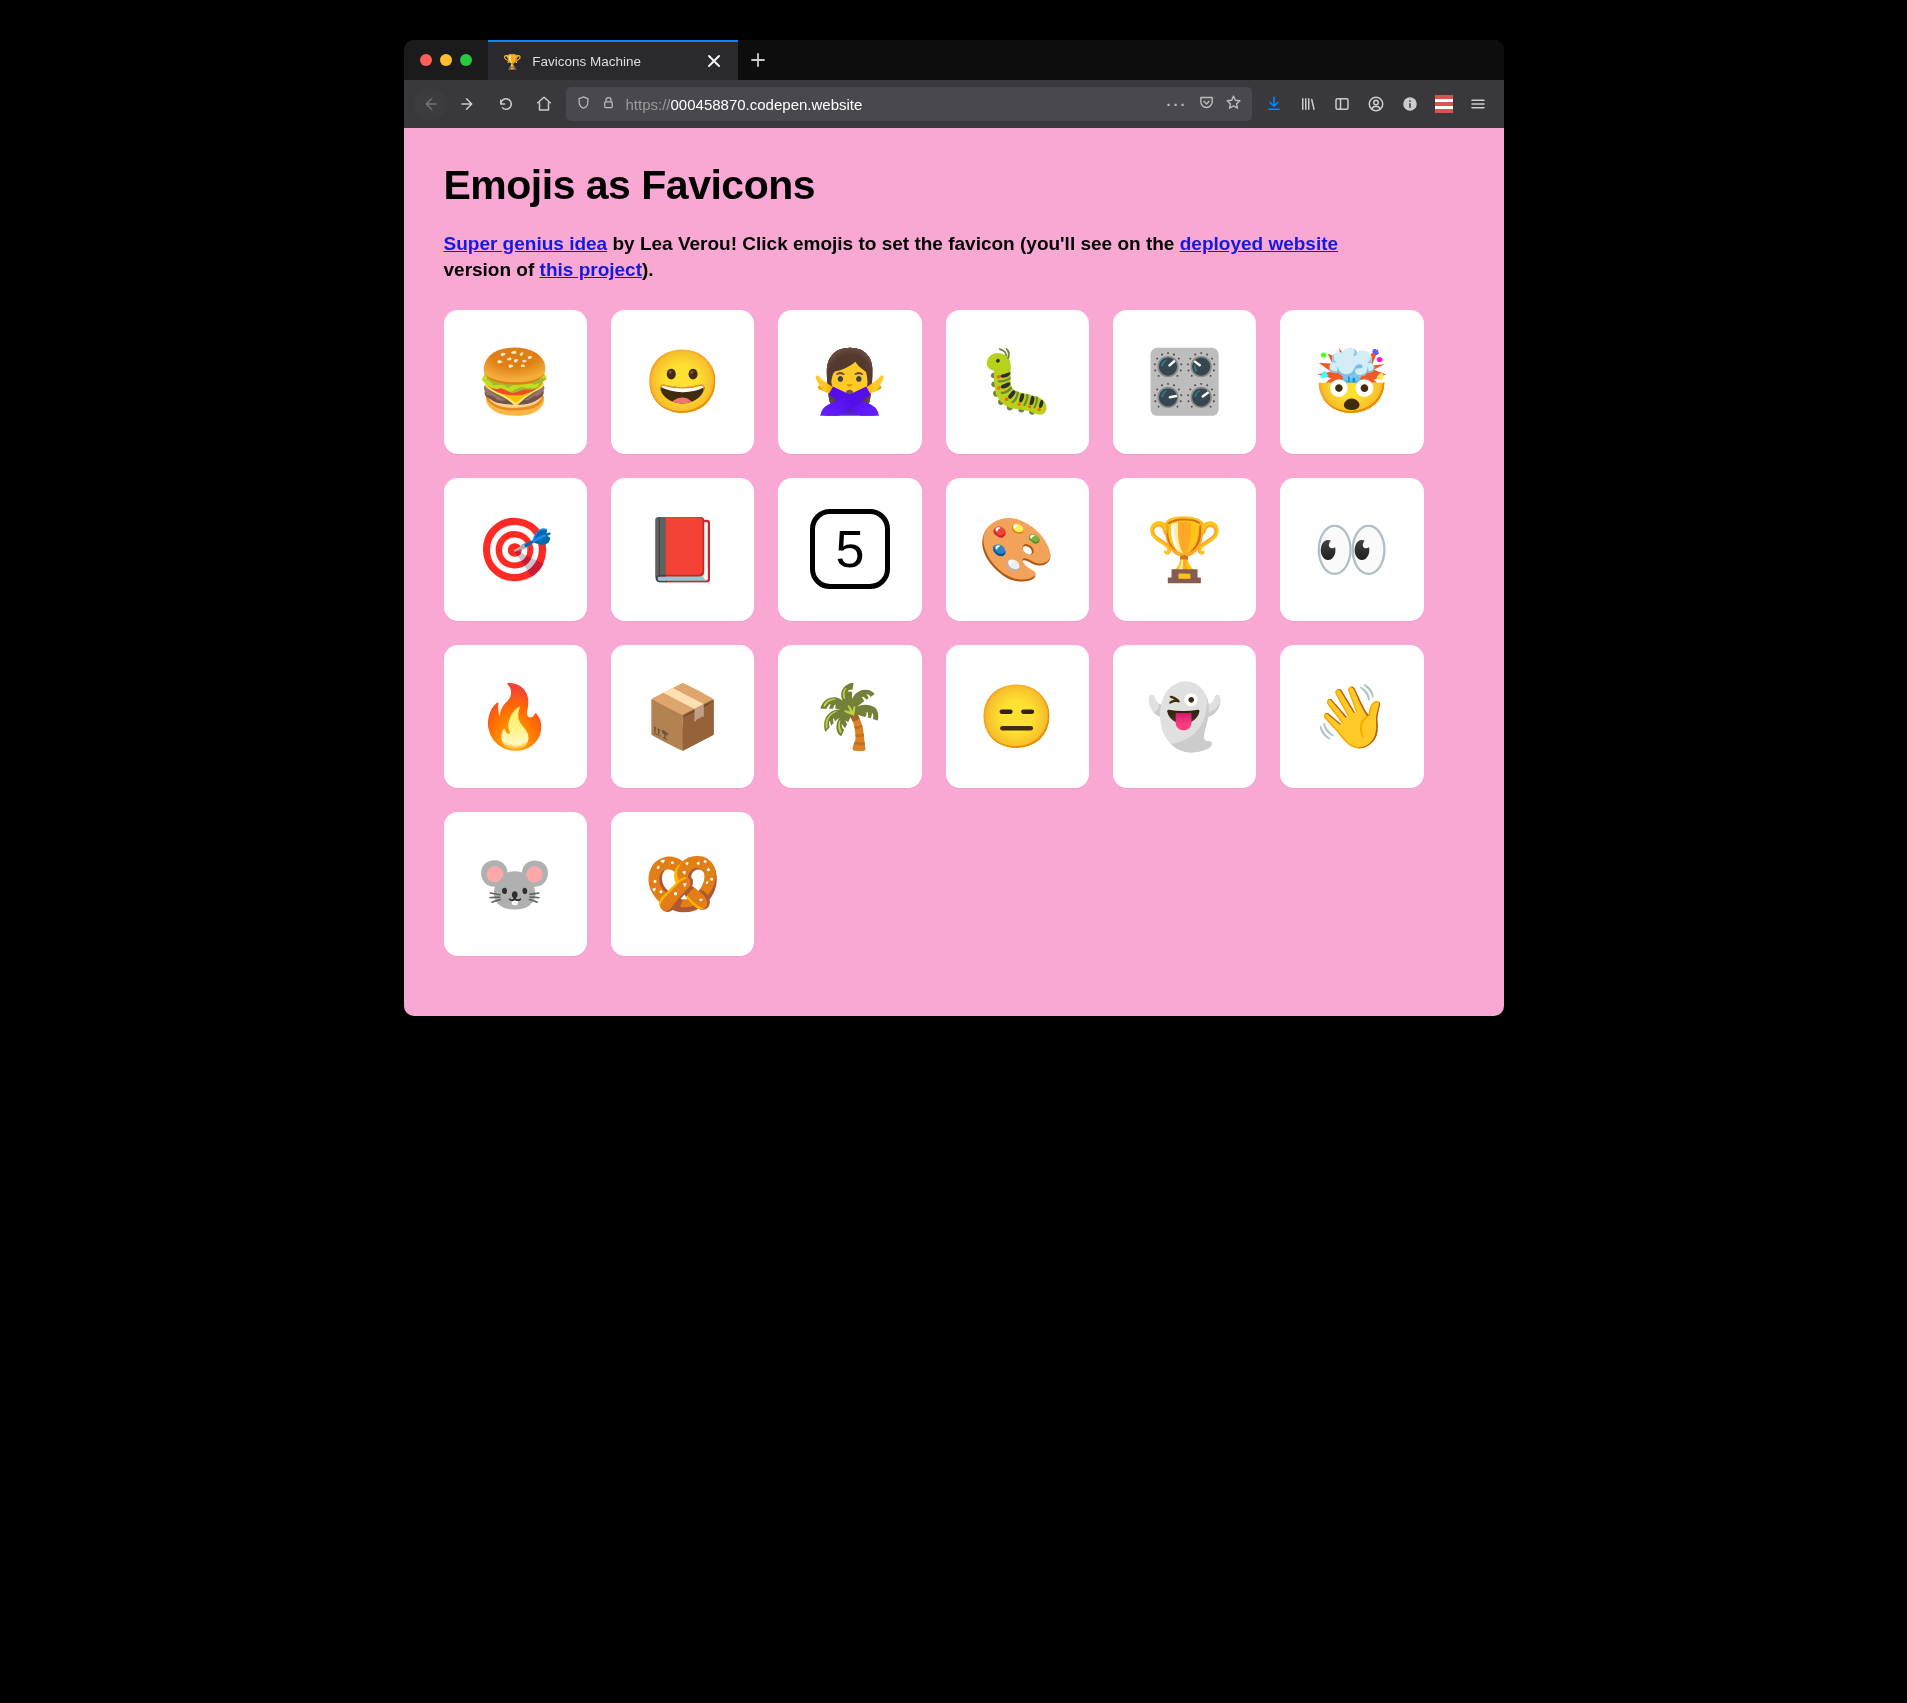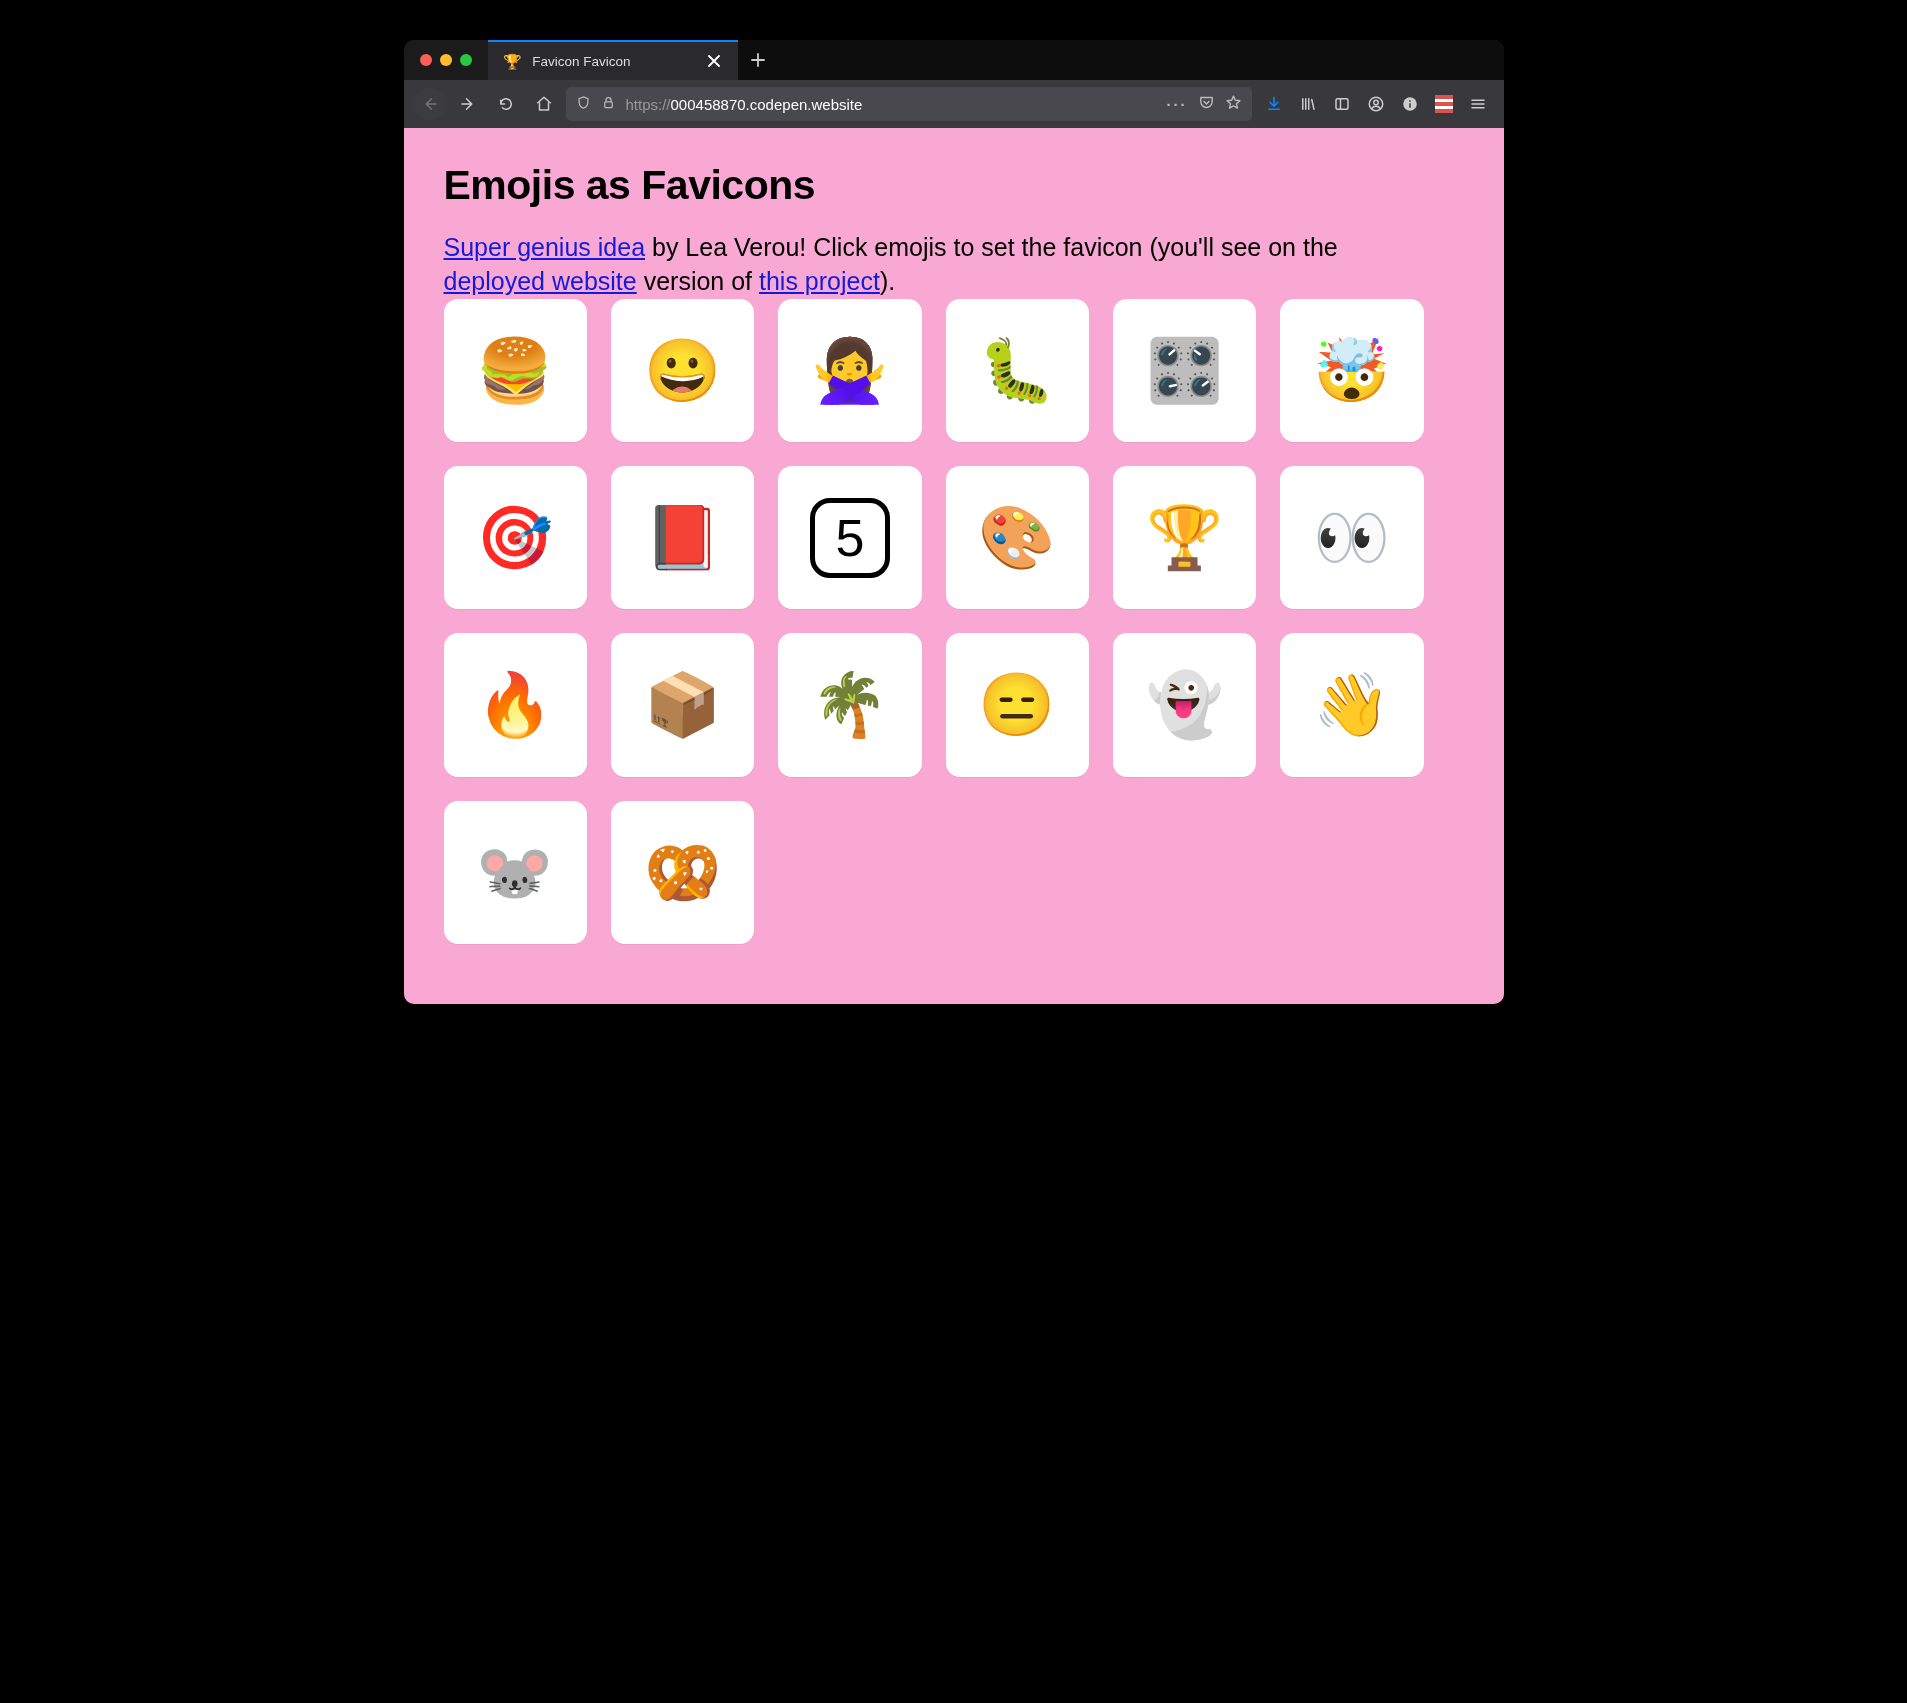--- a/index.html
+++ b/index.html
@@ -135,24 +135,26 @@
     min-height: 820px;
   }
   .page h1 {
     font-size: 41px;
     font-weight: 800;
     letter-spacing: -0.5px;
     color:#000;
     margin-bottom: 22px;
   }
   .page p.intro {
-    font-size: 25px;
+    font-size: 19px;
     color:#000;
     line-height: 1.35;
     max-width: 960px;
+    margin-bottom: 28px;
+    font-weight: bold;
   }
   .page p.intro a {
     color: #141ad9;
     text-decoration: underline;
   }
 
   .grid {
     display:grid;
     grid-template-columns: repeat(6, 1fr);
     gap: 24px;
@@ -187,21 +189,21 @@
 <div class="window">
 
   <div class="tabstrip">
     <div class="traffic">
       <div class="tl red"></div>
       <div class="tl yellow"></div>
       <div class="tl green"></div>
     </div>
     <div class="tab">
       <span class="favicon">🏆</span>
-      <span class="title">Favicon Favicon</span>
+      <span class="title">Favicons Machine</span>
       <span class="close">
         <svg viewBox="0 0 12 12">
             <path d="M1 1 L11 11 M11 1 L1 11" stroke="currentColor" stroke-width="1.8" stroke-linecap="round"></path>
           </svg>
       </span>
     </div>
     <div class="newtab">
       <svg viewBox="0 0 14 14">
           <path d="M7 1 V13 M1 7 H13" stroke="currentColor" stroke-width="1.8" stroke-linecap="round"></path>
         </svg>

